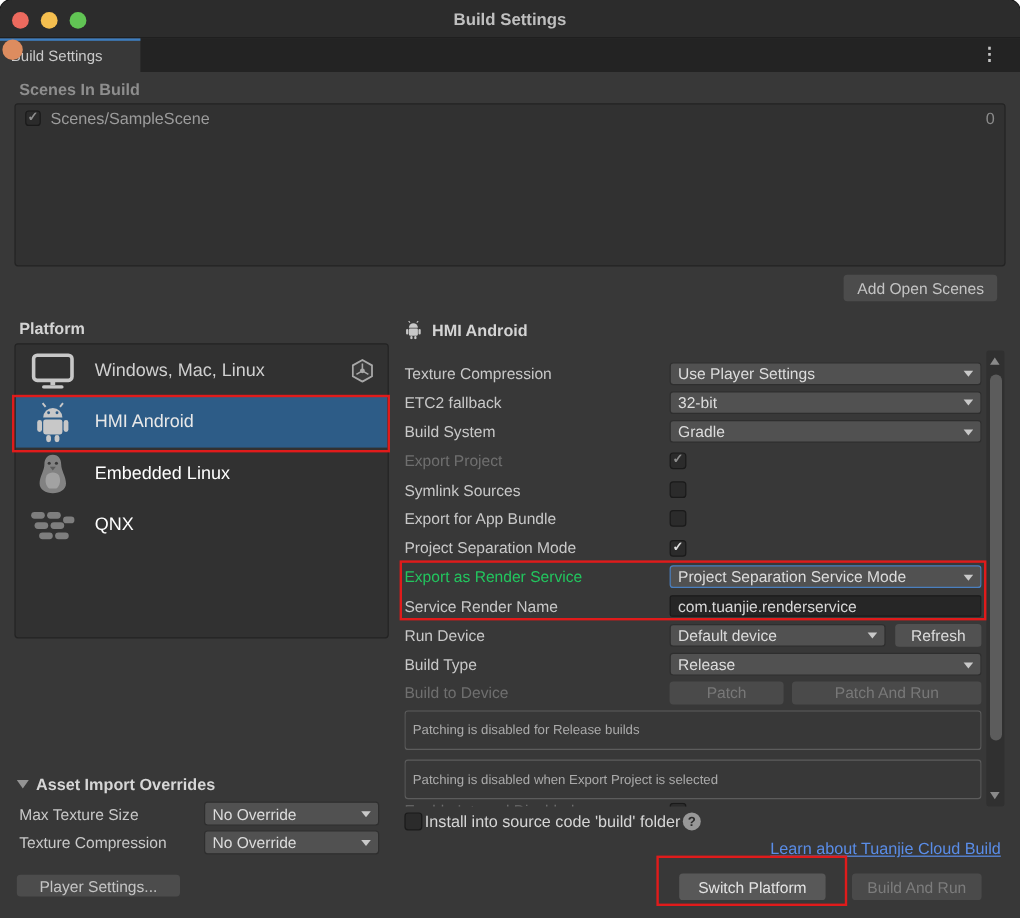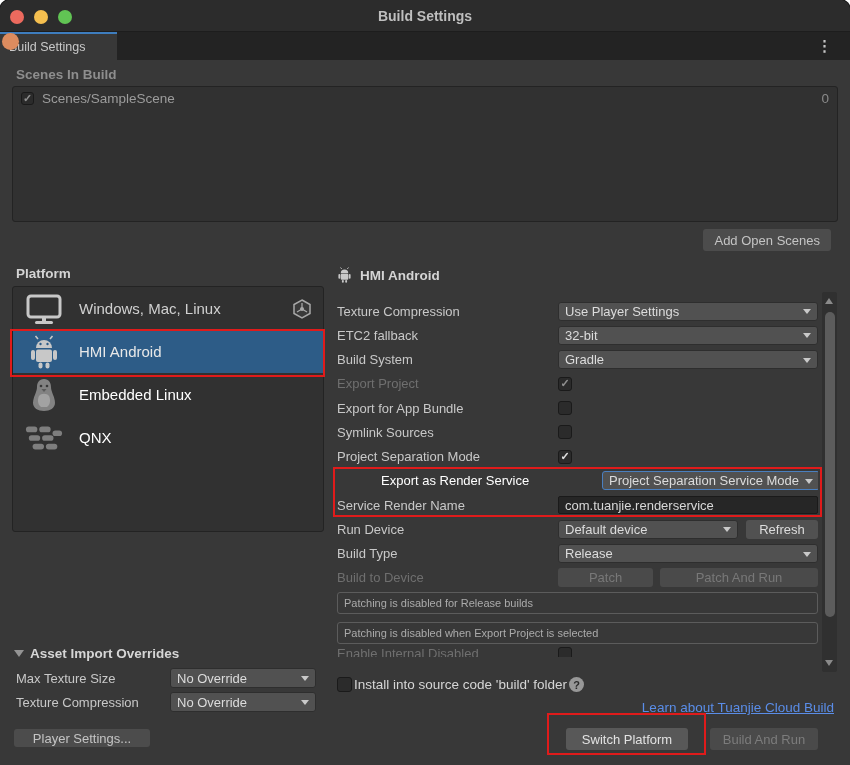--- a/index.html
+++ b/index.html
@@ -38,31 +38,31 @@
   .plat-row.selected{background:#2d5c87;color:#e8e8e8;}
   .plat-row.disabled{color:#ffffff;}
   .plat-row .plabel{flex:1;}
 
   
   .panel-header{position:absolute;left:337px;top:267px;display:flex;align-items:center;gap:8px;color:#d4d4d4;font-size:13.5px;font-weight:bold;}
   .settings-viewport{position:absolute;left:337px;top:292px;width:481px;height:380px;overflow:hidden;padding-top:7px;}
   .row{display:flex;align-items:center;height:24.25px;}
   .row .lbl{width:221px;flex-shrink:0;color:#c8c8c8;font-size:13px;}
   .row .lbl.disabled{color:#6f6f6f;}
-  .row .lbl.blue{color:#ffffff;margin-left:44px;}
+  .row .lbl.blue{color:#22c55e;}
   .row .ctrl{flex:1;display:flex;align-items:center;gap:8px;}
   .dd{position:relative;display:flex;align-items:center;height:19px;background:#515151;border:1px solid #2e2e2e;border-radius:3px;padding:0 20px 0 6px;color:#dcdcdc;font-size:13px;cursor:pointer;width:100%;white-space:nowrap;overflow:hidden;}
   .dd::after{content:"";position:absolute;right:6px;top:50%;margin-top:-2px;border-left:4px solid transparent;border-right:4px solid transparent;border-top:5px solid #c9c9c9;}
   .dd.focused{border:1.5px solid #4a7fbf;}
   .cb{width:14px;height:14px;background:#2b2b2b;border:1px solid #1a1a1a;border-radius:3px;display:flex;align-items:center;justify-content:center;color:#dedede;font-size:11px;font-weight:bold;line-height:1;cursor:pointer;flex-shrink:0;}
   .cb.dim{color:#8f8f8f;}
   .field{display:flex;align-items:center;height:18px;background:#262626;border:1px solid #1a1a1a;border-radius:2px;padding:0 6px;color:#d8d8d8;font-size:13px;width:100%;}
   .mini-btn{height:19px;background:#515151;border-radius:3px;color:#dcdcdc;font-size:13px;display:flex;align-items:center;justify-content:center;cursor:pointer;}
   .mini-btn.disabled{background:#4a4a4a;color:#787878;}
-  .info-box{height:22px;border:1px solid #5c5c5c;border-radius:3px;display:flex;align-items:center;padding:0 6px;color:#ababab;font-size:11px;margin-top:2px;}
+  .info-box{height:33px;border:1px solid #5c5c5c;border-radius:3px;display:flex;align-items:center;padding:0 6px;color:#ababab;font-size:11px;margin-top:2px;}
   .info-box + .info-box{margin-top:8px;}
   .clip-row{height:10px;overflow:hidden;display:flex;margin-top:3px;}
   .clip-row .lbl{width:221px;flex-shrink:0;color:#6f6f6f;font-size:13px;line-height:14px;}
 
   
   .scrollbar{position:absolute;left:822px;top:292px;width:15px;height:380px;background:#303030;border-radius:2px;}
   .sb-up,.sb-down{position:absolute;left:3px;width:0;height:0;border-left:4.5px solid transparent;border-right:4.5px solid transparent;cursor:pointer;}
   .sb-up{top:6px;border-bottom:6px solid #8a8a8a;}
   .sb-down{bottom:6px;border-top:6px solid #8a8a8a;}
   .sb-thumb{position:absolute;left:2.5px;top:20px;width:10px;height:305px;background:#5c5c5c;border-radius:5px;cursor:grab;}
@@ -235,28 +235,28 @@
     <div class="row">
       <span class="lbl disabled">Export Project</span>
       <span class="ctrl">
           <span class="cb dim">
             <span>✓</span>
           </span>
         </span>
     </div>
 
     <div class="row">
+      <span class="lbl">Symlink Sources</span>
+      <span class="ctrl">
+          <span class="cb"></span>
+        </span>
+    </div>
+
+    <div class="row">
       <span class="lbl">Export for App Bundle</span>
-      <span class="ctrl">
-          <span class="cb"></span>
-        </span>
-    </div>
-
-    <div class="row">
-      <span class="lbl">Symlink Sources</span>
       <span class="ctrl">
           <span class="cb"></span>
         </span>
     </div>
 
 
     <div class="row">
       <span class="lbl">Project Separation Mode</span>
       <span class="ctrl">
           <span class="cb">

